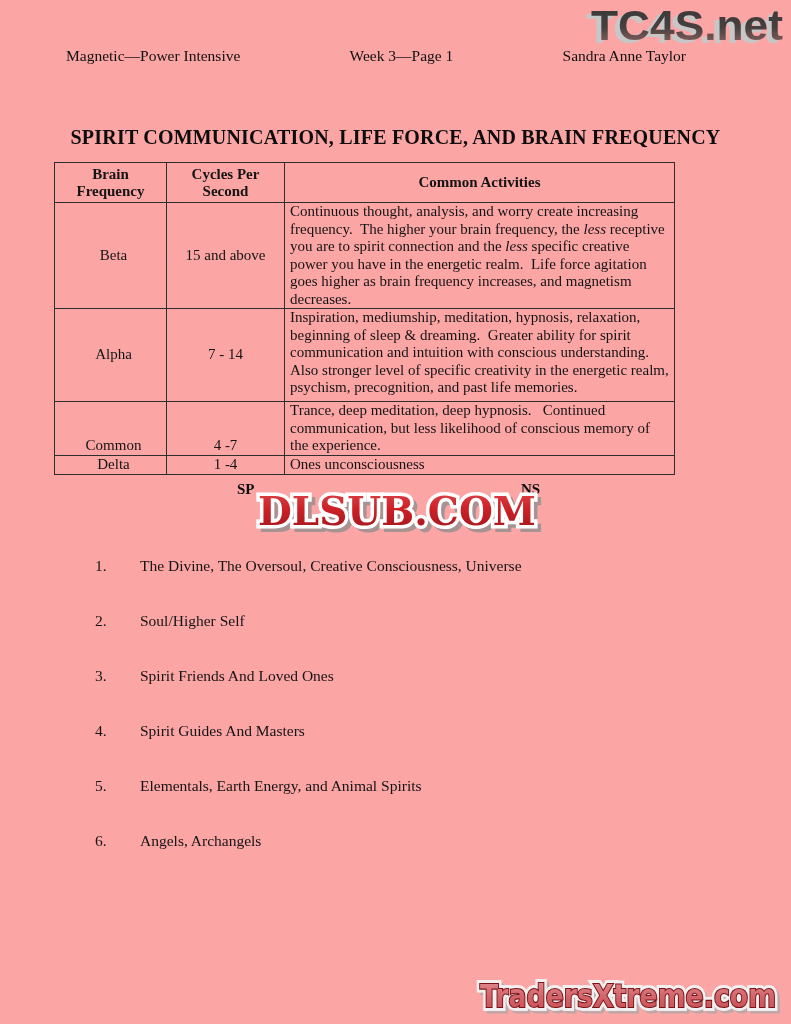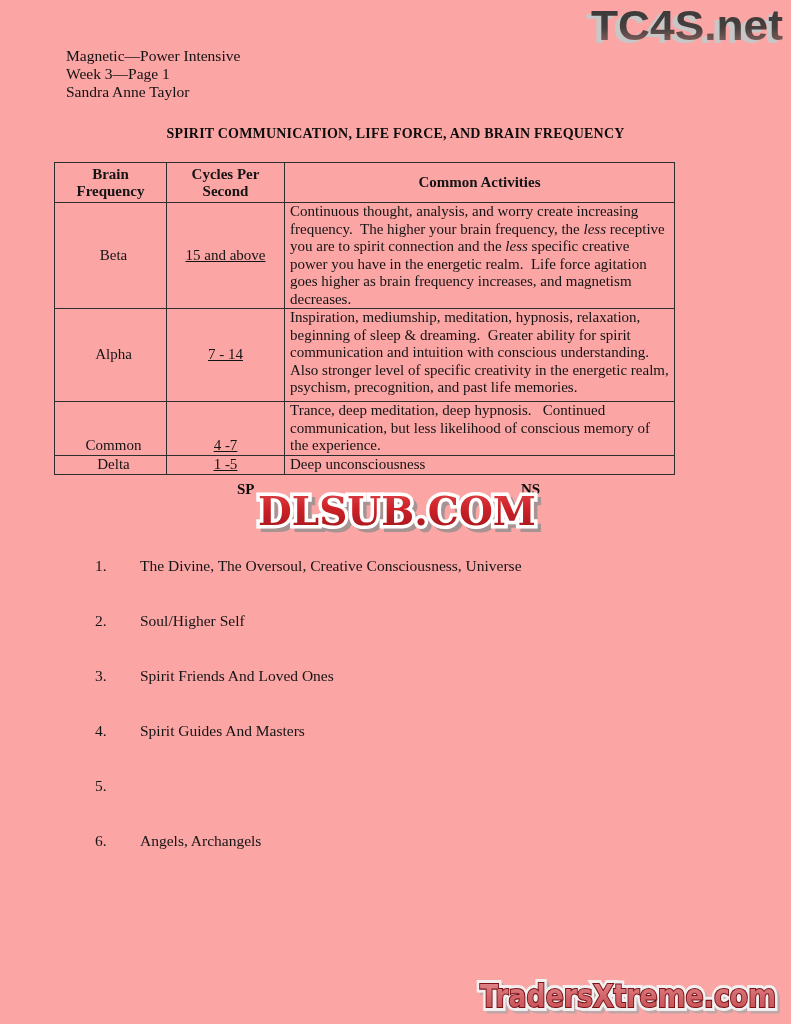--- a/index.html
+++ b/index.html
@@ -15,29 +15,29 @@
   }
 
   
   .tc4s-logo { position: absolute; top: 1px; right: 1px; width: 204px; height: 52px; }
 
   
   .doc-header {
     position: absolute;
     left: 66px; top: 47px; width: 620px;
     display: flex; justify-content: space-between;
-    font-size: 15.5px; color: #111; flex-direction: column;
+    font-size: 15.5px; color: #111;
   }
 
   
   .doc-title {
     position: absolute;
     left: 0; top: 126px; width: 791px;
     text-align: center;
-    font-weight: bold; font-size: 14px; letter-spacing: 0.2px;
+    font-weight: bold; font-size: 20px; letter-spacing: 0.2px;
     color: #0d0d0d;
   }
 
   
   table.freq-table {
     position: absolute;
     left: 54px; top: 162px;
     width: 620px;
     border-collapse: collapse;
     table-layout: fixed;
@@ -46,21 +46,21 @@
   }
   .freq-table col.c1 { width: 112px; }
   .freq-table col.c2 { width: 118px; }
   .freq-table col.c3 { width: 390px; }
   .freq-table th, .freq-table td { border: 1px solid #2e2e2e; }
   .freq-table th {
     font-weight: bold; text-align: center; vertical-align: middle;
     height: 40px; line-height: 17px; padding: 2px 4px;
   }
   .freq-table td.label { text-align: center; padding-left: 6px; }
-  .freq-table td.cycles { text-align: center; text-decoration: underline; }
+  .freq-table td.cycles { text-align: center; }
   .freq-table td.activity {
     vertical-align: top; text-align: left;
     padding: 0 4px 0 5px;
     white-space: pre-wrap;
   }
   tr.row-beta  { height: 104px; }
   tr.row-alpha { height: 93px; }
   tr.row-theta { height: 54px; }
   tr.row-delta { height: 19px; }
   tr.row-beta td.label, tr.row-beta td.cycles,
@@ -136,22 +136,22 @@
       <td class="cycles">7 - 14</td>
       <td class="activity">Inspiration, mediumship, meditation, hypnosis, relaxation, beginning of sleep &amp; dreaming.  Greater ability for spirit communication and intuition with conscious understanding. Also stronger level of specific creativity in the energetic realm, psychism, precognition, and past life memories.</td>
     </tr>
     <tr class="row-theta">
       <td class="label">Common</td>
       <td class="cycles">4 -7</td>
       <td class="activity">Trance, deep meditation, deep hypnosis.   Continued communication, but less likelihood of conscious memory of the experience.</td>
     </tr>
     <tr class="row-delta">
       <td class="label">Delta</td>
-      <td class="cycles">1 -5</td>
-      <td class="activity">Deep unconsciousness</td>
+      <td class="cycles">1 -4</td>
+      <td class="activity">Ones unconsciousness</td>
     </tr>
   </tbody>
     </table>
 
   <span class="section-frag frag-left">SP</span>
   <span class="section-frag frag-right">NS</span>
 
   <svg class="dlsub-logo" viewBox="0 0 302 60" xmlns="http://www.w3.org/2000/svg">
     <defs>
       <linearGradient id="dlsubGrad" x1="0" y1="0" x2="0" y2="1">
@@ -176,20 +176,21 @@
     <div class="spirit-item">
       <span class="num">3.</span>
       <span>Spirit Friends And Loved Ones</span>
     </div>
     <div class="spirit-item">
       <span class="num">4.</span>
       <span>Spirit Guides And Masters</span>
     </div>
     <div class="spirit-item">
       <span class="num">5.</span>
+      <span>Elementals, Earth Energy, and Animal Spirits</span>
     </div>
     <div class="spirit-item">
       <span class="num">6.</span>
       <span>Angels, Archangels</span>
     </div>
   </div>
 
   <svg class="traders-logo" viewBox="0 0 320 52" xmlns="http://www.w3.org/2000/svg">
     <defs>
       <linearGradient id="tradersGrad" x1="0" y1="0" x2="0" y2="1">

